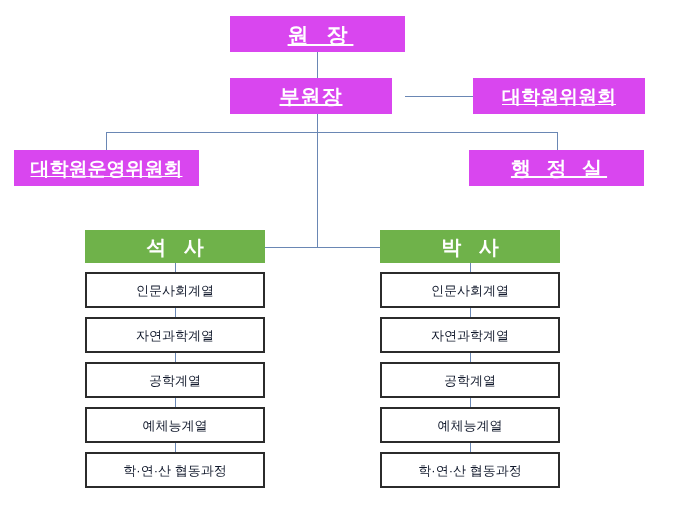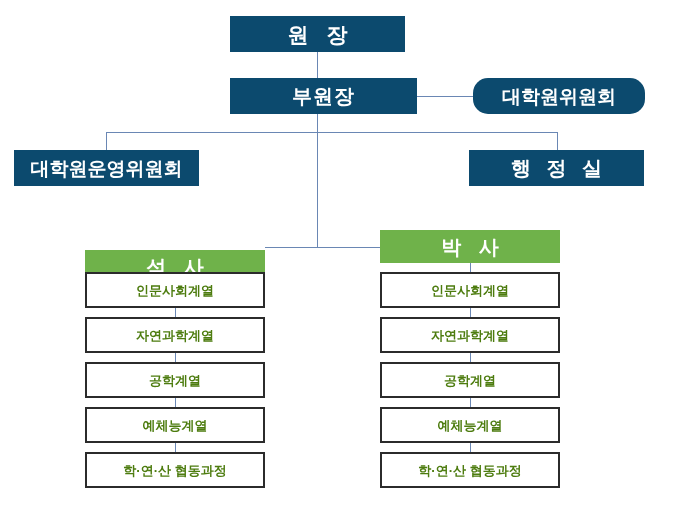--- a/index.html
+++ b/index.html
@@ -34,50 +34,50 @@
     display: flex;
     align-items: center;
     justify-content: center;
     color: #ffffff;
     font-weight: bold;
     line-height: 1;
     text-align: center;
     white-space: nowrap;
   }
   .gbox.dark {
-    background: #0c4a6e;
+    background: #d946ef;
+    text-decoration: underline;
   }
   .gbox.light {
     background: #6fb24a;
   }
 
   
   .wbox {
     position: absolute;
     box-sizing: border-box;
     background: #ffffff;
     border: 2px solid #2b2b2b;
     display: flex;
     align-items: center;
     justify-content: center;
-    color: #4d7c0f;
+    color: #0f172a;
     font-size: 13px;
     line-height: 1;
     text-align: center;
     white-space: nowrap;
-    font-weight: bold;
   }
 
   
   #box-director      { left: 230px; top: 16px;  width: 175px; height: 36px;  font-size: 21px; letter-spacing: 6px; text-indent: 6px; }
-  #box-vice-director { left: 230px; top: 78px;  width: 187px; height: 36px;  font-size: 20px; letter-spacing: 1px; }
-  #box-grad-committee{ left: 473px; top: 78px;  width: 172px; height: 36px;  font-size: 19px; letter-spacing: 0px; border-radius: 15px; }
+  #box-vice-director { left: 230px; top: 78px;  width: 162px; height: 36px;  font-size: 20px; letter-spacing: 1px; }
+  #box-grad-committee{ left: 473px; top: 78px;  width: 172px; height: 36px;  font-size: 19px; letter-spacing: 0px; }
   #box-grad-steering { left: 14px;  top: 150px; width: 185px; height: 36px;  font-size: 19px; letter-spacing: 0px; }
   #box-admin-office  { left: 469px; top: 150px; width: 175px; height: 36px;  font-size: 20px; letter-spacing: 5px; text-indent: 5px; }
-  #box-masters       { left: 85px;  top: 230px; width: 180px; height: 33px;  font-size: 20px; letter-spacing: 6px; text-indent: 6px; margin-top: 20px; }
+  #box-masters       { left: 85px;  top: 230px; width: 180px; height: 33px;  font-size: 20px; letter-spacing: 6px; text-indent: 6px; }
   #box-doctoral      { left: 380px; top: 230px; width: 180px; height: 33px;  font-size: 20px; letter-spacing: 6px; text-indent: 6px; text-align: right; }
 
   .col-left  { left: 85px;  width: 180px; }
   .col-right { left: 380px; width: 180px; }
 </style>
 </head>
 <body>
 
 <div id="chart-root">
 

